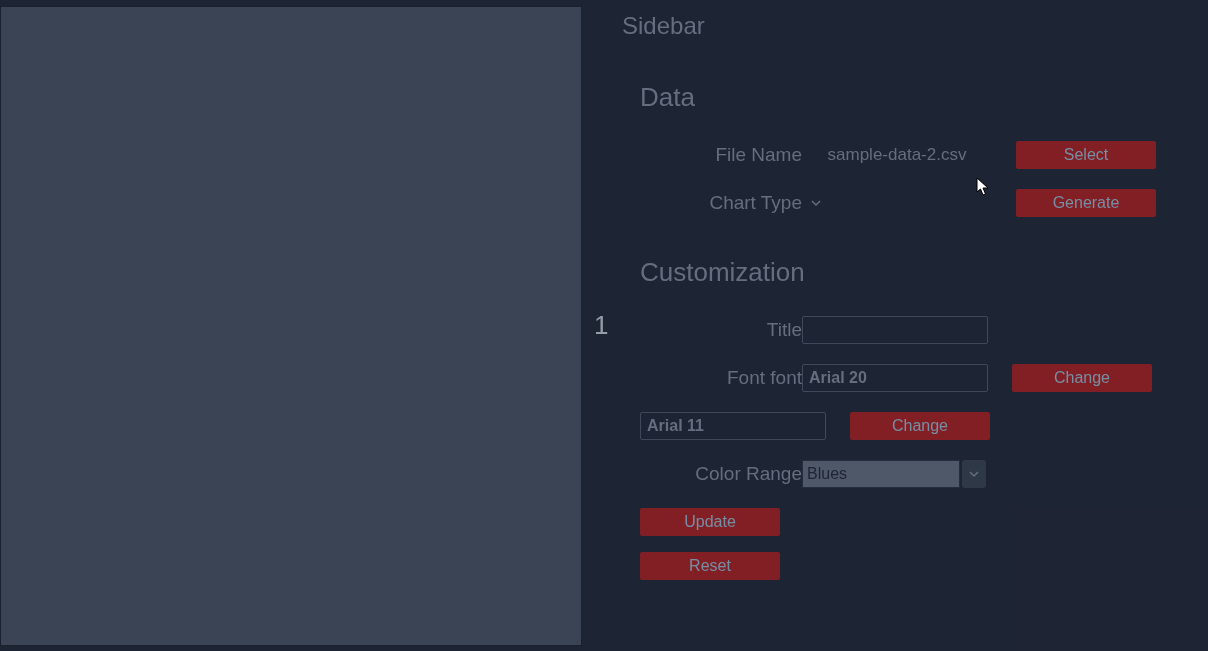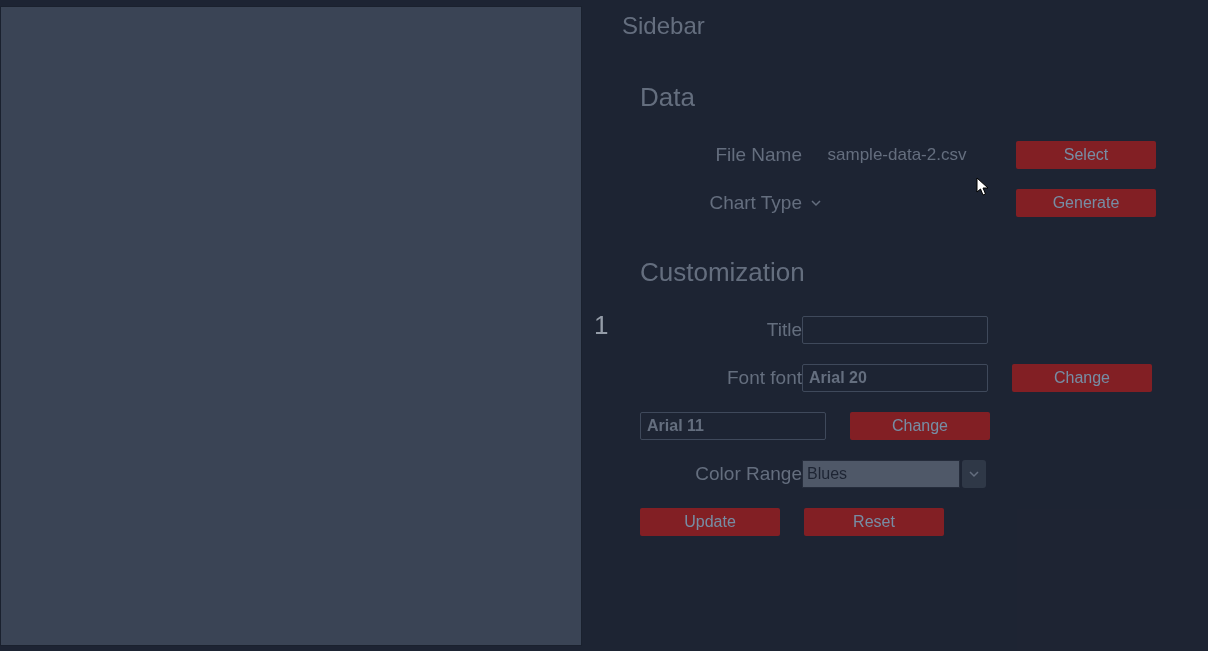--- a/index.html
+++ b/index.html
@@ -121,23 +121,24 @@
     cursor: pointer;
     margin-left: 2px;
     border-radius: 3px;
   }
   .combo-arrow.boxed {
     background: #3a4252;
   }
   .combo-arrow svg { width: 10px; height: 10px; }
   .action-row {
     display: flex;
-    gap: 24px;
+    gap: 16px;
     padding-left: 18px;
     margin-top: 20px;
+    flex-direction: column;
   }
   .action-row .btn { width: 140px; }
   .cursor {
     position: absolute;
     left: 976px;
     top: 177px;
     pointer-events: none;
   }
 </style>
 </head>

